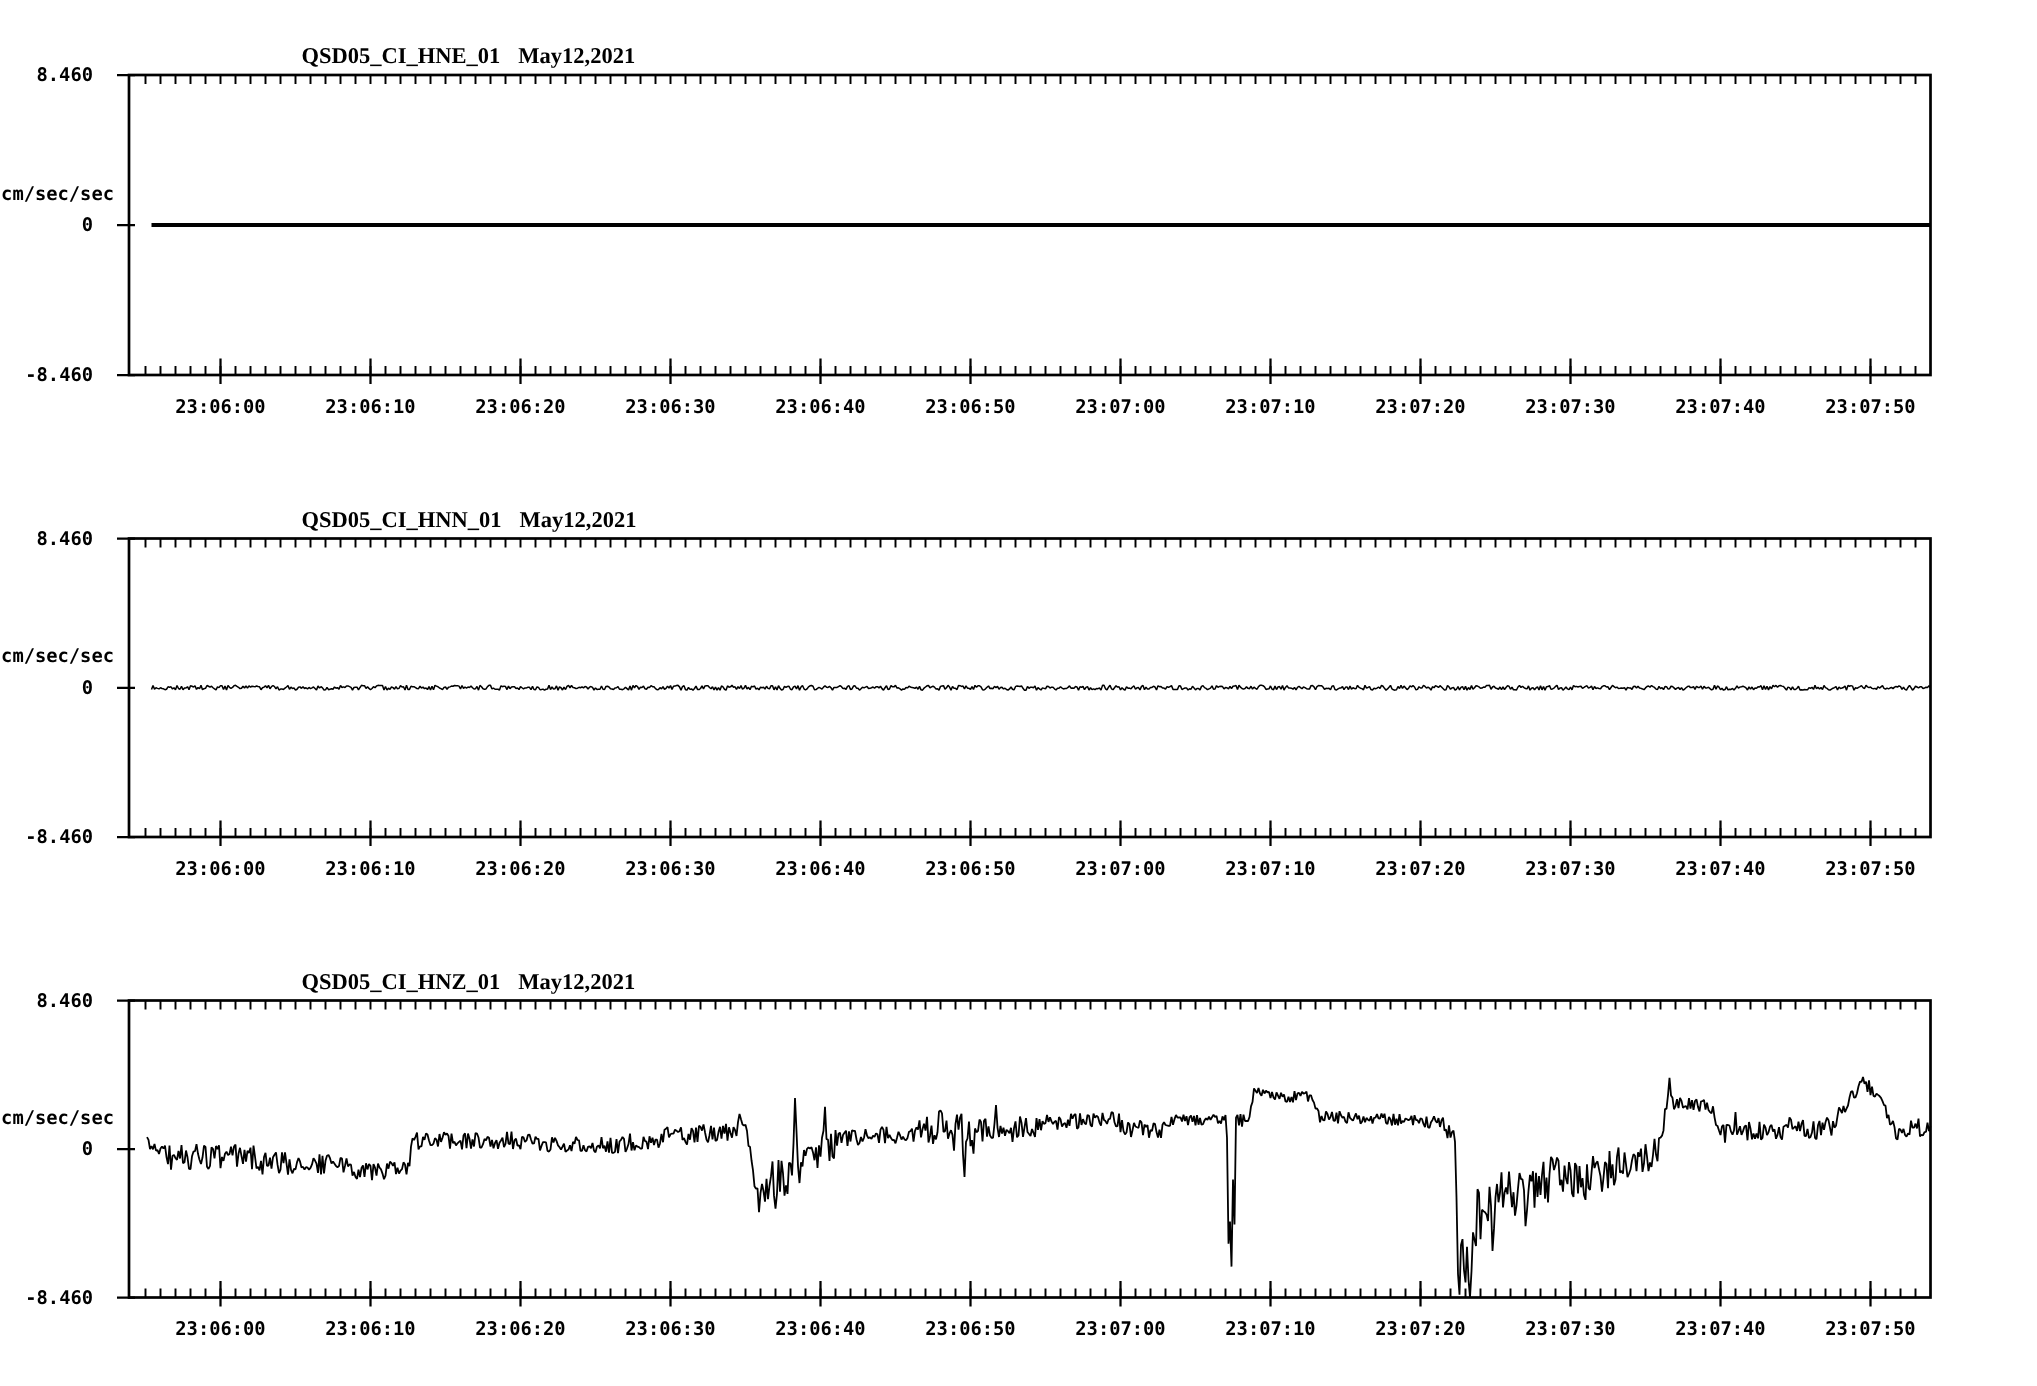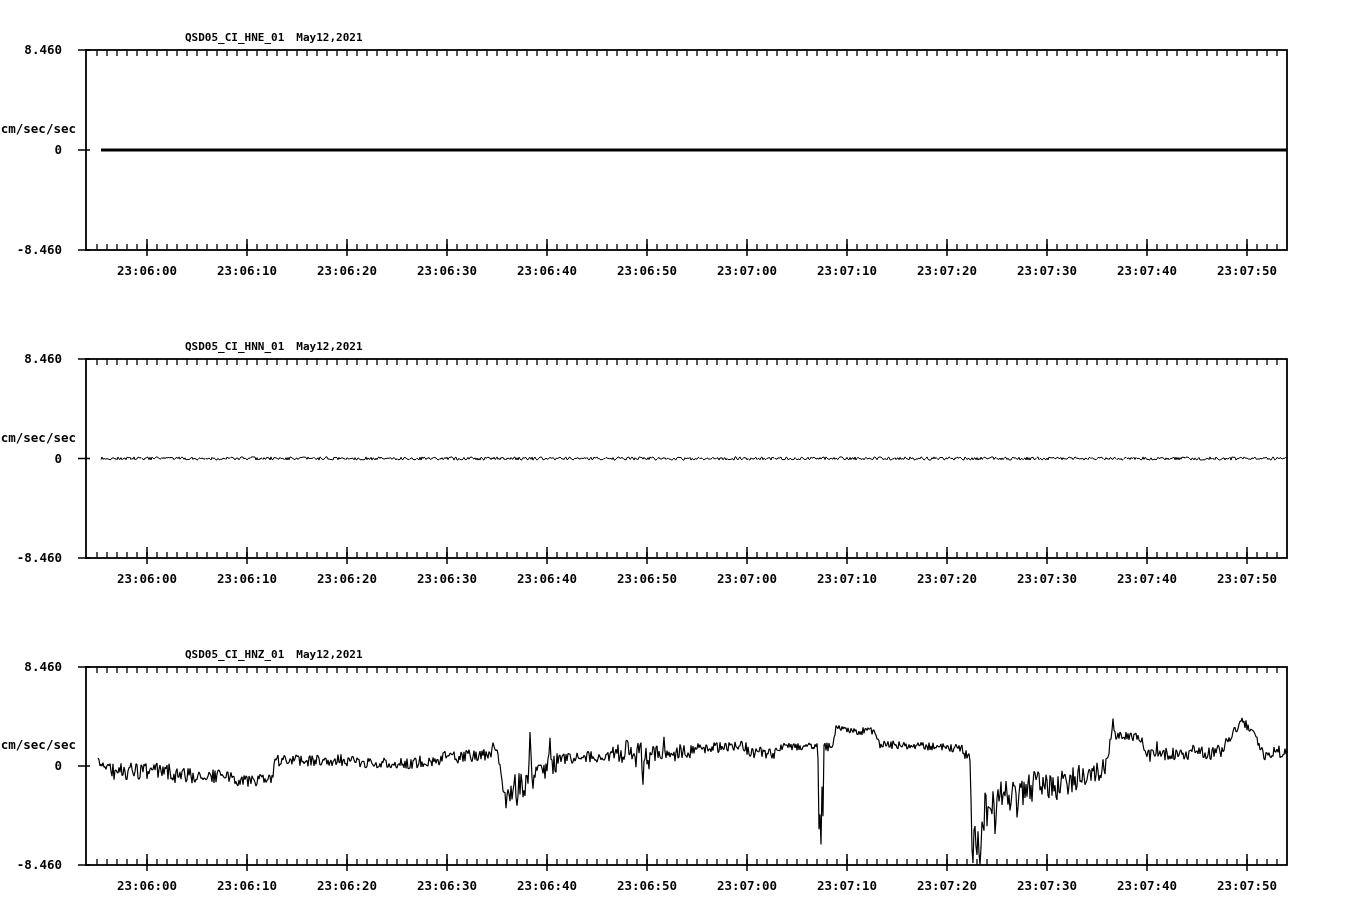--- a/index.html
+++ b/index.html
@@ -1,22 +1,22 @@
 <!DOCTYPE html>
 <html><head>
 <meta charset="utf-8">
 <style>
   html,body{margin:0;padding:0;background:#ffffff;}
   body{width:1358px;height:924px;overflow:hidden;}
   .figure{position:relative;width:1358px;height:924px;background:#ffffff;
           font-family:"DejaVu Sans Mono","Liberation Mono",monospace;color:#000;}
   .panel{position:absolute;left:0;width:1358px;height:308px;}
   .panel svg{position:absolute;left:0;top:0;width:1358px;height:308px;display:block;}
-  .panel-title{position:absolute;left:185px;top:31px;display:flex;gap:12px;
-               font-weight:bold;font-size:11px;line-height:14px;white-space:pre;z-index:2;}
+  .panel-title{position:absolute;left:201px;top:31px;display:flex;gap:12px;
+               font-weight:bold;font-size:15px;line-height:14px;white-space:pre;z-index:2;font-family:Liberation Serif, serif;}
   svg text{font-family:"DejaVu Sans Mono","Liberation Mono",monospace;
            font-weight:bold;font-size:12.5px;fill:#000000;}
 </style>
 </head>
 <body>
 
 <main class="figure">
 
   <section class="panel" id="panel0" style="top:0">
     <div class="panel-title">

